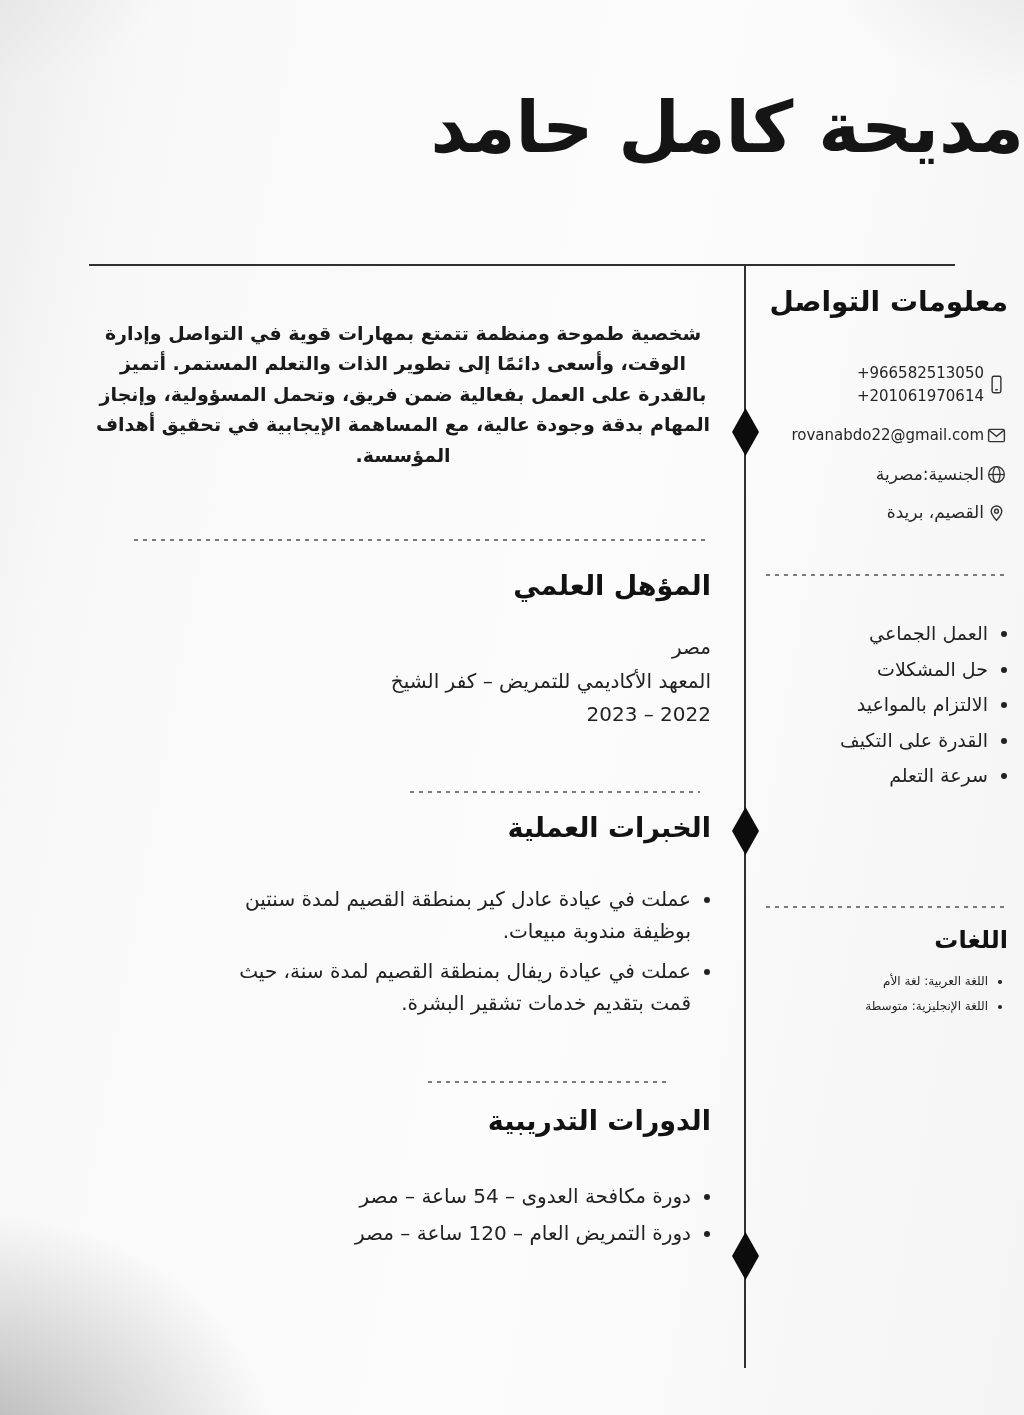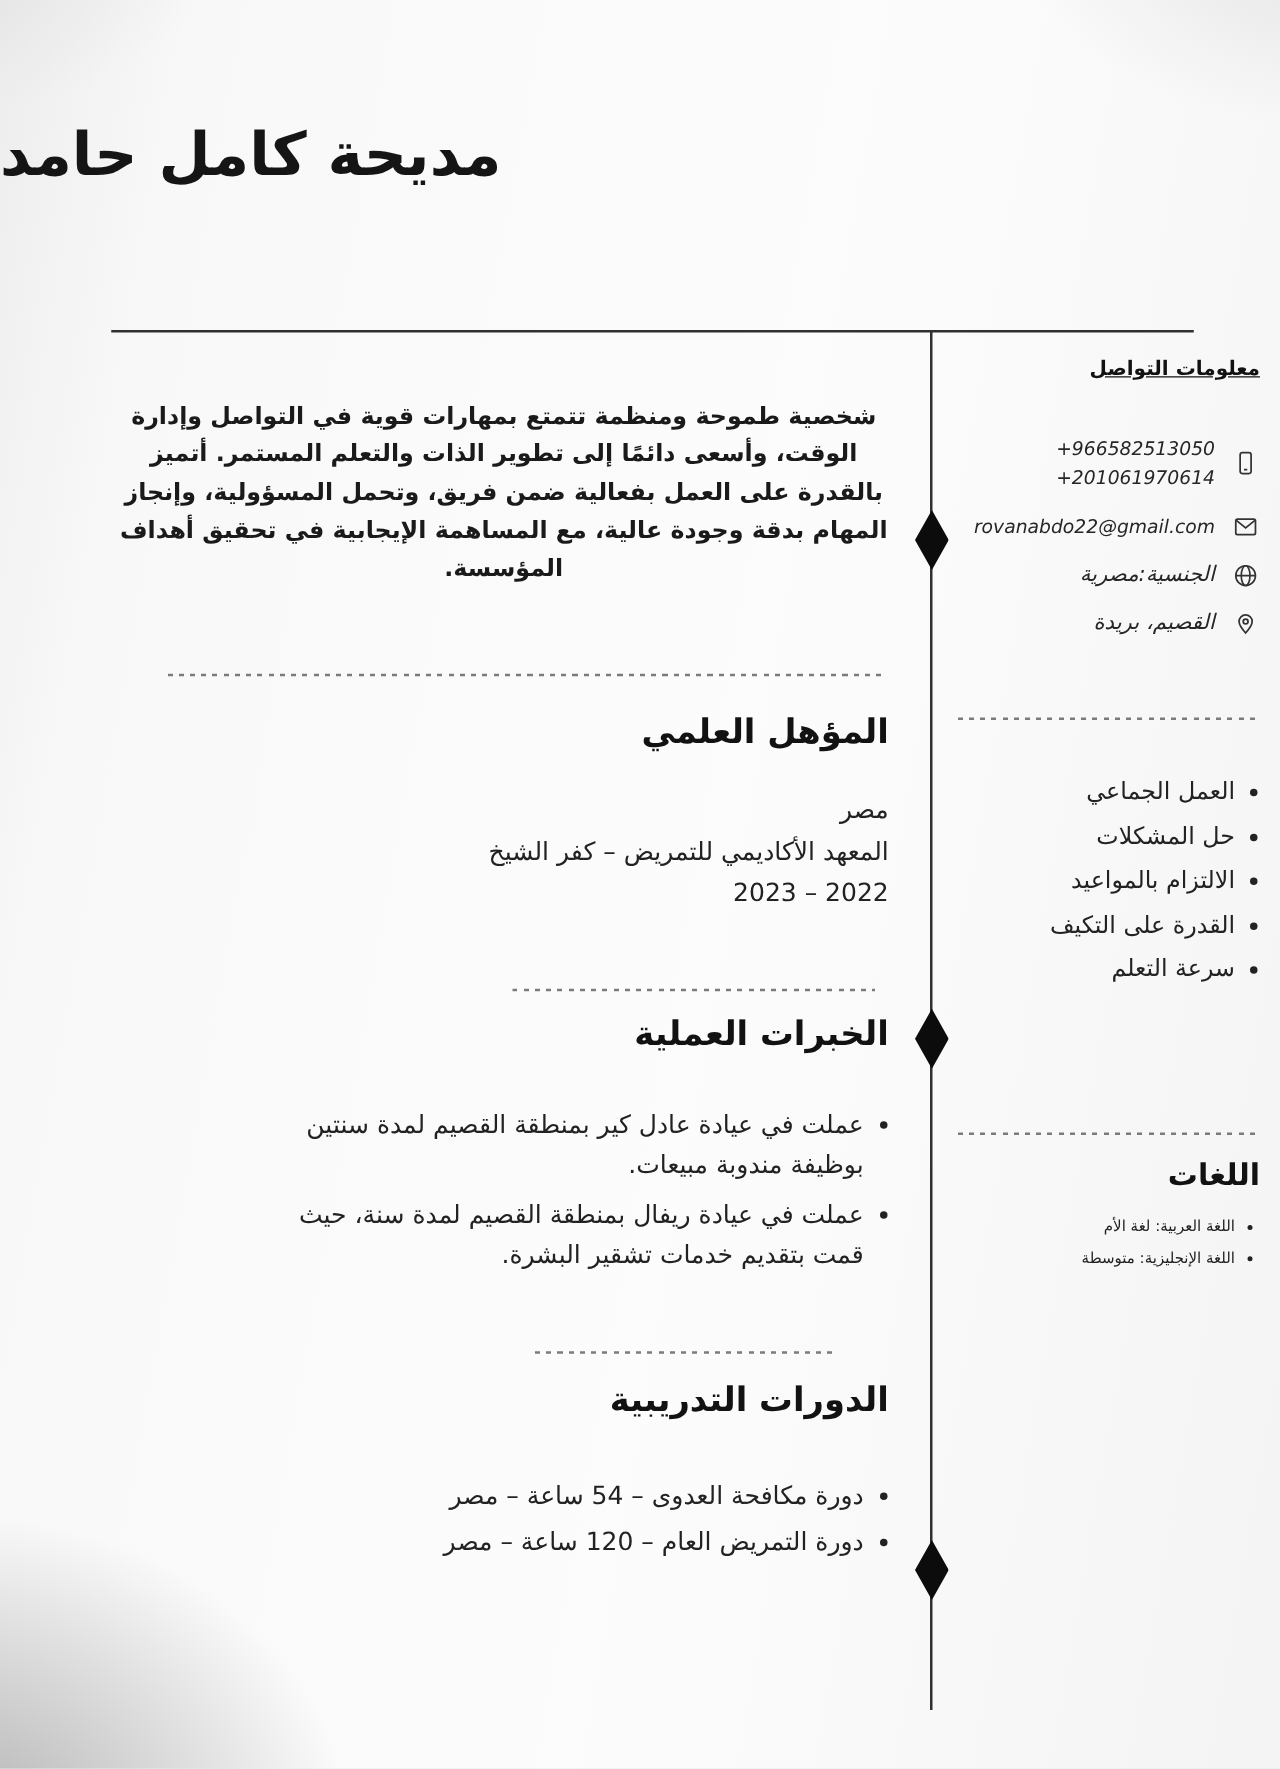--- a/index.html
+++ b/index.html
@@ -19,26 +19,26 @@
     background:
       radial-gradient(ellipse 520px 420px at -4% 104%, rgba(125,125,125,0.60), rgba(125,125,125,0) 62%),
       radial-gradient(ellipse 420px 260px at 104% -4%, rgba(190,190,190,0.35), rgba(190,190,190,0) 60%),
       radial-gradient(ellipse 380px 240px at -4% -4%, rgba(200,200,200,0.30), rgba(200,200,200,0) 60%),
       linear-gradient(100deg, #ededed 0%, #f8f8f8 12%, #fcfcfc 55%, #f4f4f4 100%);
   }
 
   
   .title {
     position: absolute;
-    top: 96px;
+    top: 86px;
     left: 0;
     right: 0;
     margin: 0;
-    text-align: left;
-    font-size: 48px;
+    text-align: right;
+    font-size: 71px;
     font-weight: bold;
     letter-spacing: 0;
     color: #151515;
   }
   .top-rule {
     position: absolute;
     top: 264px;
     left: 89px;
     width: 866px;
     height: 2px;
@@ -127,27 +127,25 @@
 
   
   .sidebar-block { position: absolute; left: 756px; width: 252px; }
   .sidebar-block h2 {
     margin: 0;
     font-size: 24px;
     font-weight: bold;
     color: #121212;
   }
   .contact { top: 285px; }
-  .contact h2 { font-size: 16px; margin-bottom: 44px; text-decoration: underline; }
+  .contact h2 { font-size: 28px; margin-bottom: 44px; }
   .crow {
     display: flex;
     align-items: center;
-    gap: 12px;
     margin-bottom: 17px;
-    font-style: italic;
   }
   .crow .ic {
     flex: 0 0 24px;
     display: flex;
     justify-content: center;
     align-items: center;
   }
   .crow .txt {
     font-size: 17px;
     color: #262626;

